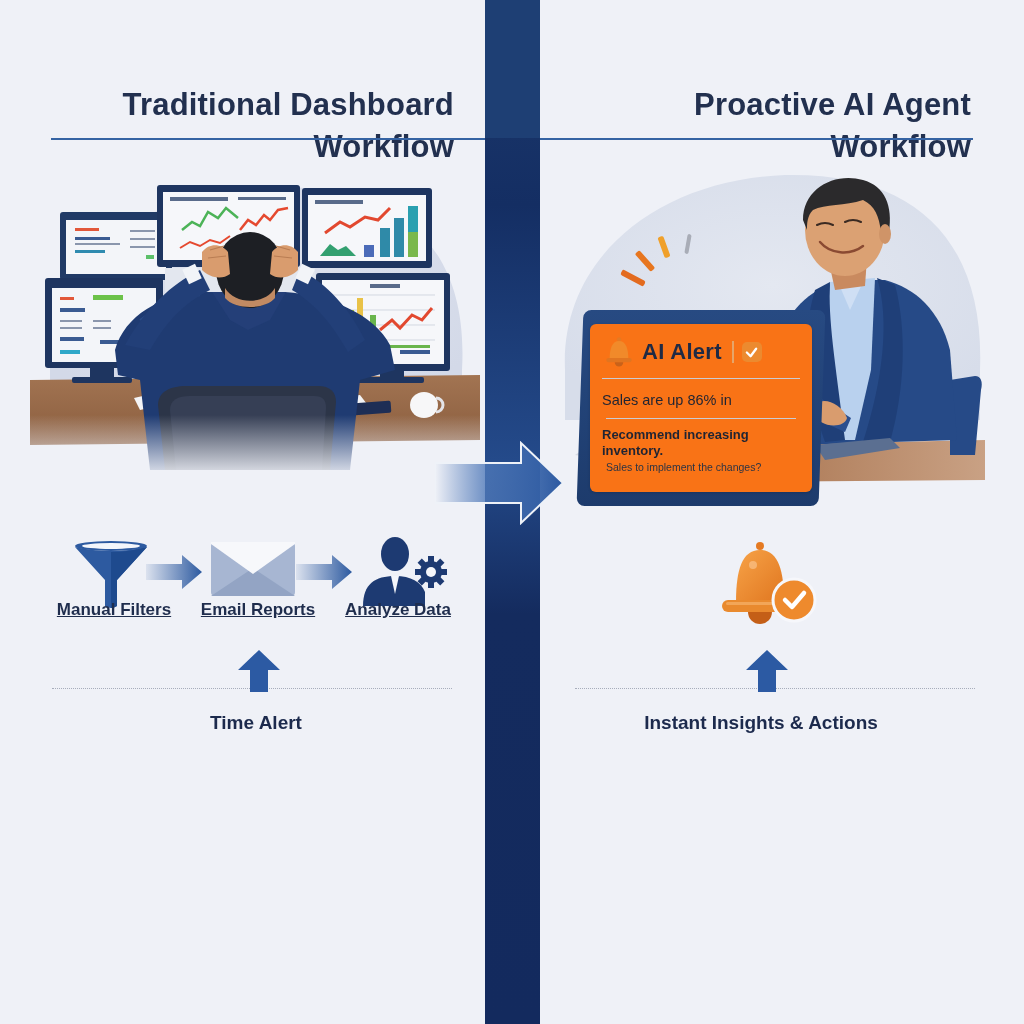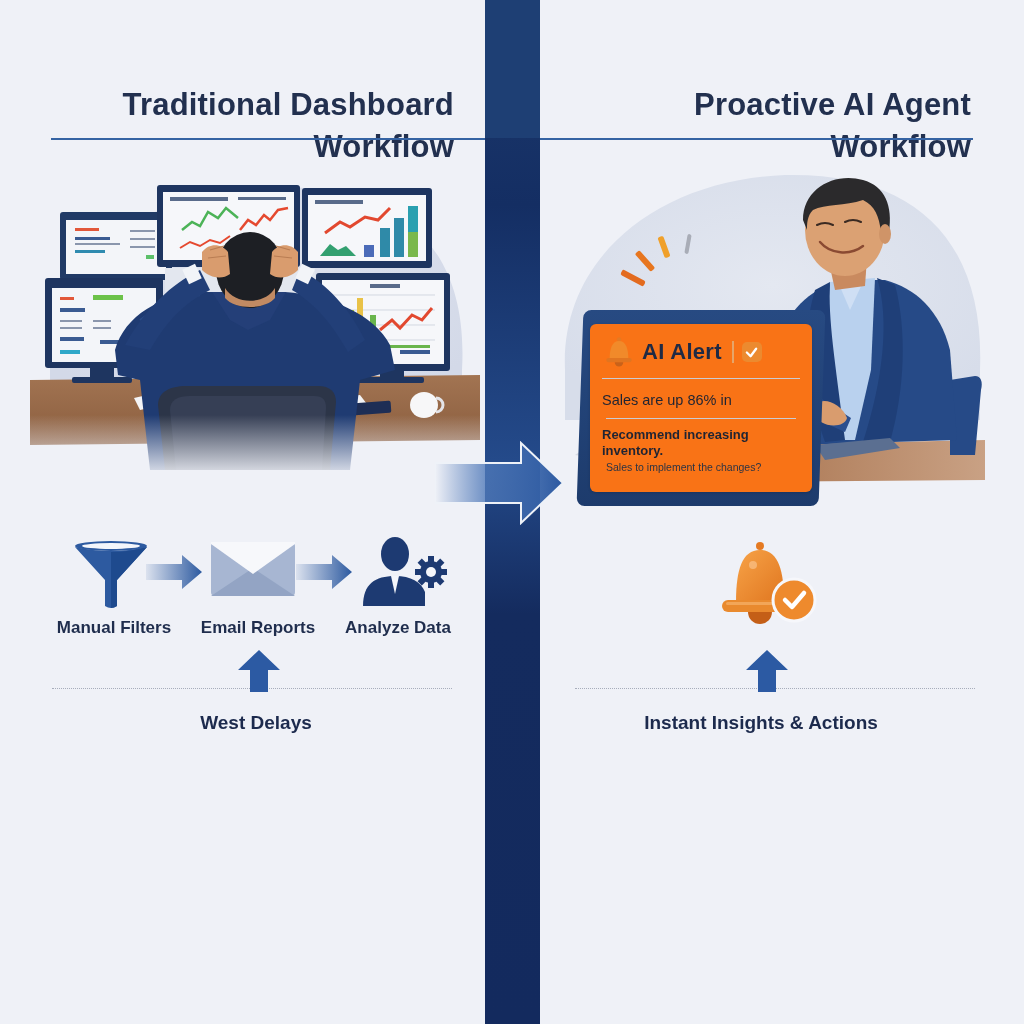--- a/index.html
+++ b/index.html
@@ -62,21 +62,21 @@
   .alert-rec { font-size: 13px; font-weight: bold; color: #1f2433; line-height: 16px; }
   .alert-ready { font-size: 10.5px; color: #2d3444; line-height: 17px; margin-left: 4px; }
 
   .center-arrow { position: absolute; left: 435px; top: 441px; width: 130px; height: 84px; }
 
   
   .step { position: absolute; text-align: center; }
   .step .icon { display: block; margin: 0 auto; }
   .step-label {
     font-size: 17px; font-weight: bold; color: #1f2d4d; white-space: nowrap;
-    position: absolute; top: 618px; transform: translateX(-50%);
+    position: absolute; top: 600px; transform: translateX(-50%); text-decoration: underline;
   }
   .step-arrow { position: absolute; }
 
   .dotted {
     position: absolute; height: 0; border-top: 1.5px dotted #a7adbb;
   }
   .bottom-label {
     position: absolute; font-size: 19px; font-weight: bold; color: #1c2a4d;
     transform: translateX(-50%); white-space: nowrap;
   }
@@ -354,21 +354,21 @@
 </div>
 
 <div class="step-label" style="left:114px;">Manual Filters</div>
 <div class="step-label" style="left:258px;">Email Reports</div>
 <div class="step-label" style="left:398px;">Analyze Data</div>
 
 <div class="dotted" style="left:52px; top:688px; width:400px;"></div>
 <svg class="step-arrow" style="left:238px; top:650px;" width="42" height="42" viewBox="0 0 42 42">
   <path d="M21 0 L42 20 L30 20 L30 42 L12 42 L12 20 L0 20 Z" fill="#2c5aa3"></path>
 </svg>
-<div class="bottom-label" style="left:256px; top:712px;">West Delays</div>
+<div class="bottom-label" style="left:256px; top:712px;">Time Alert</div>
 
 <svg class="step-arrow" style="left:718px; top:540px;" width="100" height="92" viewBox="0 0 100 92">
   <defs>
     <linearGradient id="bellG" x1="0" y1="0" x2="1" y2="1">
       <stop offset="0%" stop-color="#f7a348"></stop>
       <stop offset="100%" stop-color="#e0761f"></stop>
     </linearGradient>
   </defs>
   <circle cx="42" cy="6" r="4" fill="#e57a22"></circle>
   <path d="M18 62 C18 30 24 10 42 10 C60 10 66 30 66 62 Z" fill="url(#bellG)"></path>

